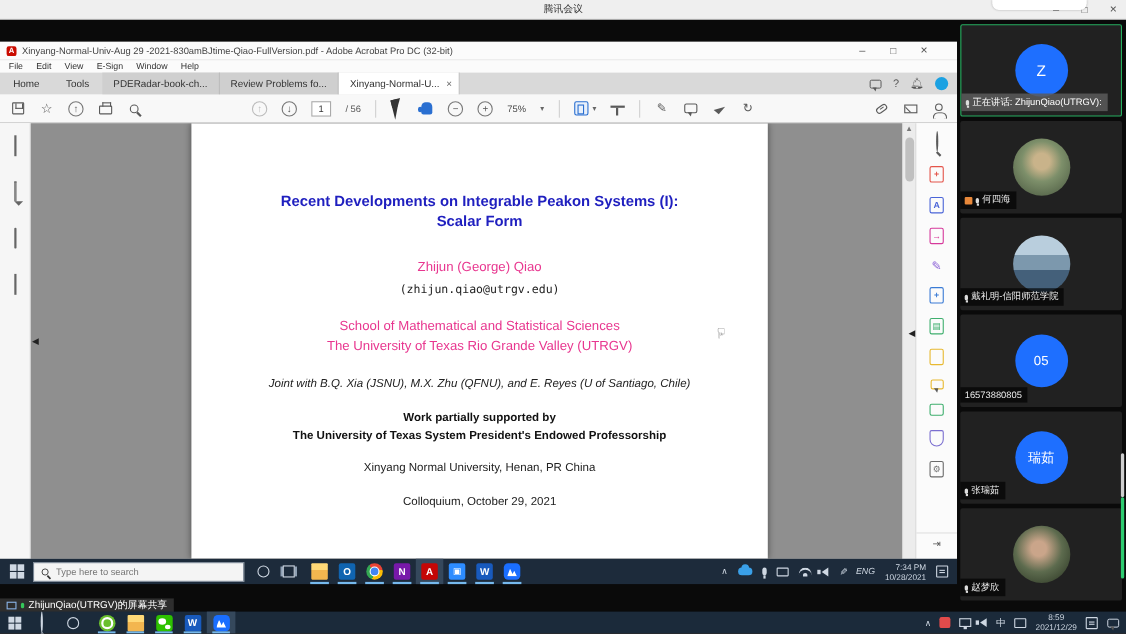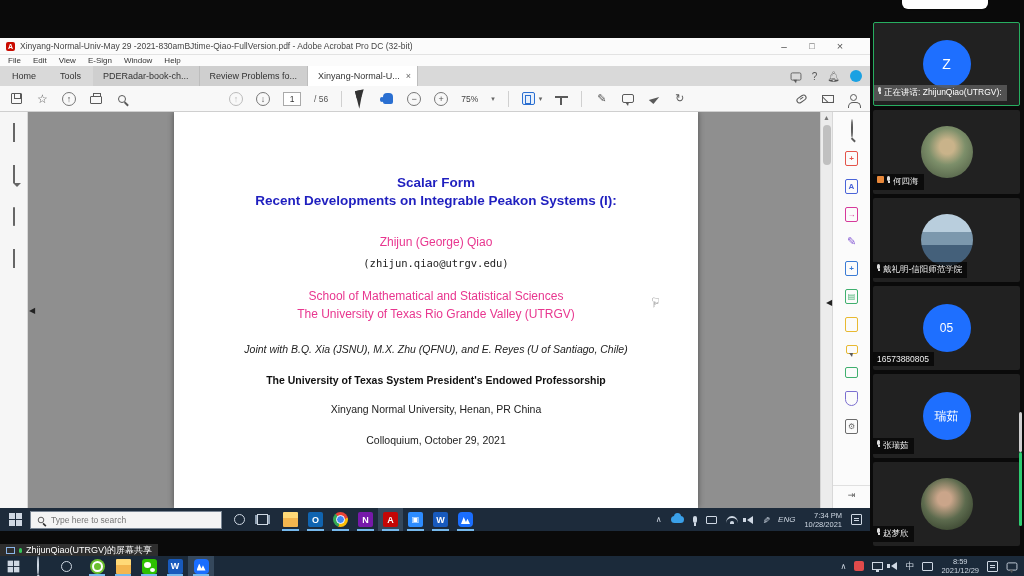--- a/index.html
+++ b/index.html
@@ -152,21 +152,21 @@
   
   .participants { position:absolute; left:873px; top:4px; width:147px; }
   .ptile { width:147px; height:84px; background:#212121; border-radius:2px; margin-bottom:4px; position:relative; display:flex; align-items:center; justify-content:center; }
   .ptile.speaking { border:1px solid #27ae60; }
   .pav { width:48px; height:48px; border-radius:50%; background:#1e6fff; color:#fff; display:flex; align-items:center; justify-content:center; font-size:14px; }
   .pav.small-txt { font-size:12px; }
   .photo { width:52px; height:52px; border-radius:50%; }
   .ph-family { background:radial-gradient(circle at 50% 40%, #c9b38a 0 18%, #7d8f6a 45%, #46543d 100%); }
   .ph-city { background:linear-gradient(#b9cedd 0 35%, #7c98ad 35% 60%, #44607a 60% 100%); }
   .ph-portrait { background:radial-gradient(circle at 45% 40%, #caa58a 0 16%, #5d6b4e 50%, #26301f 100%); }
-  .plabel { position:absolute; left:0; bottom:4px; background:rgba(0,0,0,.65); color:#eee; font-size:8.5px; padding:2px 5px 2px 4px; display:flex; gap:3px; max-width:142px; white-space:nowrap; }
+  .plabel { position:absolute; left:0; bottom:4px; background:rgba(0,0,0,.65); color:#eee; font-size:8.5px; padding:2px 5px 2px 4px; display:flex; align-items:center; gap:3px; max-width:142px; white-space:nowrap; }
   .ptile.speaking .plabel { background:rgba(90,90,90,.85); color:#fff; }
   .mini-mic { width:3px; height:5px; background:#ddd; border-radius:1.5px; position:relative; flex:0 0 auto; }
   .mini-mic::after { content:""; position:absolute; left:0.5px; bottom:-2px; width:2px; height:2px; background:#ddd; }
   .badge-host { width:7px; height:7px; background:#e8883a; border-radius:1px; flex:0 0 auto; }
   .side-scroll { position:absolute; left:1019px; top:412px; width:3px; height:40px; background:#cfcfcf; border-radius:2px; }
   .side-scroll-green { position:absolute; left:1019px; top:452px; width:3px; height:74px; background:#2ecc71; border-radius:2px; }
 
   
   .share-banner { position:absolute; left:0; top:526px; height:13px; background:#2e2e2e; color:#fff; font-size:9px; display:flex; align-items:center; gap:4px; padding:0 6px; }
   .bn-screen { width:9px; height:7px; border:1.2px solid #8ab4e8; }
@@ -192,31 +192,39 @@
   .mon-i::after { content:""; position:absolute; left:3px; bottom:-3px; width:3px; height:2px; background:#cfd8e3; }
   .ime-zh { font-size:9px; }
   .kbd-i { width:11px; height:9px; border:1.2px solid #cfd8e3; border-radius:1px; display:flex; align-items:center; justify-content:center; font-size:6px; }
   .h-clock { text-align:center; font-size:7.5px; line-height:9px; }
 </style>
 </head>
 <body>
 
 <div id="root">
 
+  <div class="meet-titlebar">
+    <span class="meet-title">腾讯会议</span>
+    <div class="meet-controls">
+      <span class="wc wc-min"></span>
+      <span class="wc wc-max"></span>
+      <span class="wc wc-close"></span>
+    </div>
+  </div>
   <div class="white-pill"></div>
 
   <div class="meet-body">
 
     <div class="share-area">
 
       <div class="acrobat">
 
         <div class="ac-titlebar">
           <span class="pdf-logo">A</span>
-          <span class="ac-title">Xinyang-Normal-Univ-May 29 -2021-830amBJtime-Qiao-FullVersion.pdf - Adobe Acrobat Pro DC (32-bit)</span>
+          <span class="ac-title">Xinyang-Normal-Univ-Aug 29 -2021-830amBJtime-Qiao-FullVersion.pdf - Adobe Acrobat Pro DC (32-bit)</span>
           <div class="ac-controls">
             <span class="wc wc-min"></span>
             <span class="wc wc-max"></span>
             <span class="wc wc-close"></span>
           </div>
         </div>
 
         <div class="ac-menubar">
           <span class="ac-menu">File</span>
           <span class="ac-menu">Edit</span>
@@ -309,31 +317,32 @@
             <span class="rl"><span class="ic-pages"></span></span>
             <span class="rl"><span class="ic-bm"></span></span>
             <span class="rl"><span class="ic-clip"></span></span>
             <span class="rl"><span class="ic-layers"></span></span>
           </div>
 
           <div class="doc-area">
             <span class="nav-arrow" style="left:1px">◀</span>
             <div class="pdf-page">
               <div class="sl-title">
+                <div>Recent Developments on Integrable Peakon Systems (I):</div>
                 <div>Scalar Form</div>
-                <div>Recent Developments on Integrable Peakon Systems (I):</div>
               </div>
               <div class="sl-author">Zhijun (George) Qiao</div>
               <div class="sl-email">(zhijun.qiao@utrgv.edu)</div>
               <div class="sl-affil">
                 <div>School of Mathematical and Statistical Sciences</div>
                 <div>The University of Texas Rio Grande Valley (UTRGV)</div>
               </div>
               <div class="sl-joint">Joint with B.Q. Xia (JSNU), M.X. Zhu (QFNU), and E. Reyes (U of Santiago, Chile)</div>
               <div class="sl-support">
+                <div>Work partially supported by</div>
                 <div>The University of Texas System President's Endowed Professorship</div>
               </div>
               <div class="sl-venue">Xinyang Normal University, Henan, PR China</div>
               <div class="sl-event">Colloquium, October 29, 2021</div>
               <span class="hand-cursor">☜</span>
             </div>
           </div>
 
           <div class="scrollbar">
             <span class="sb-up">▲</span>

